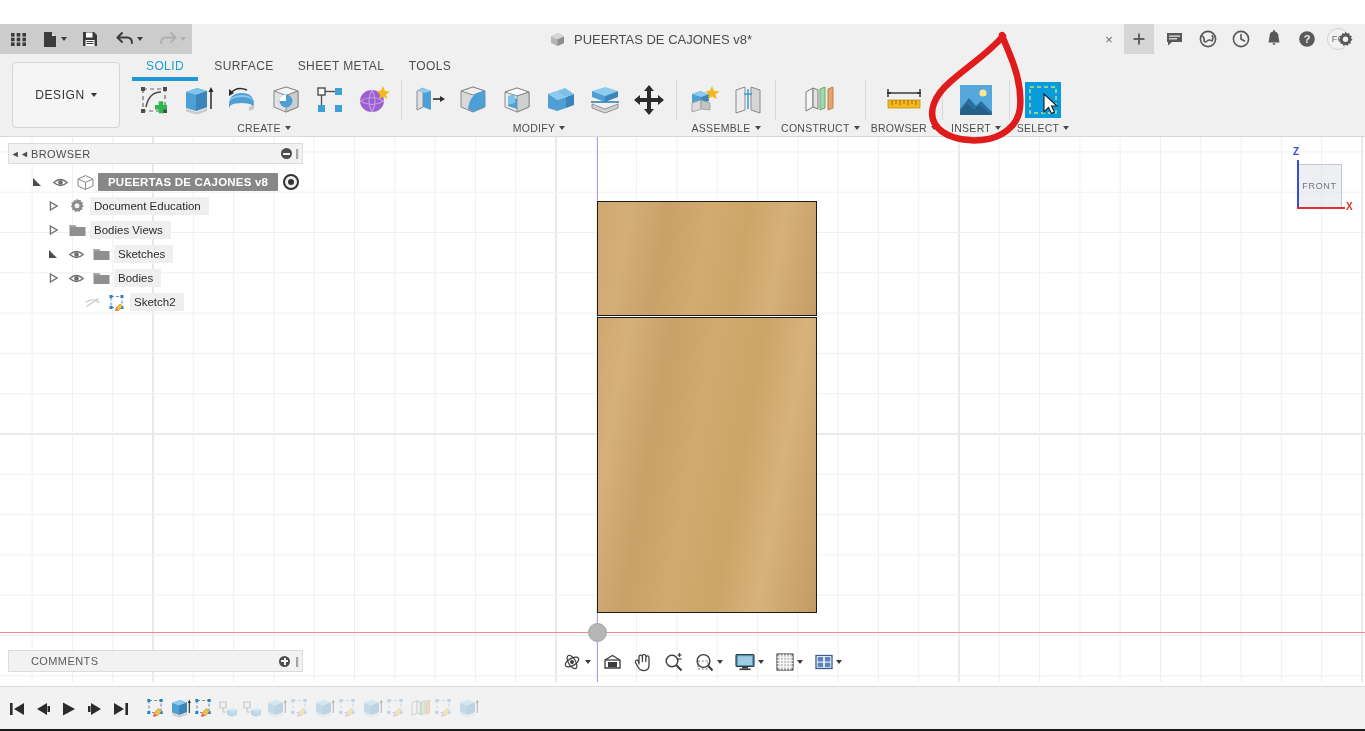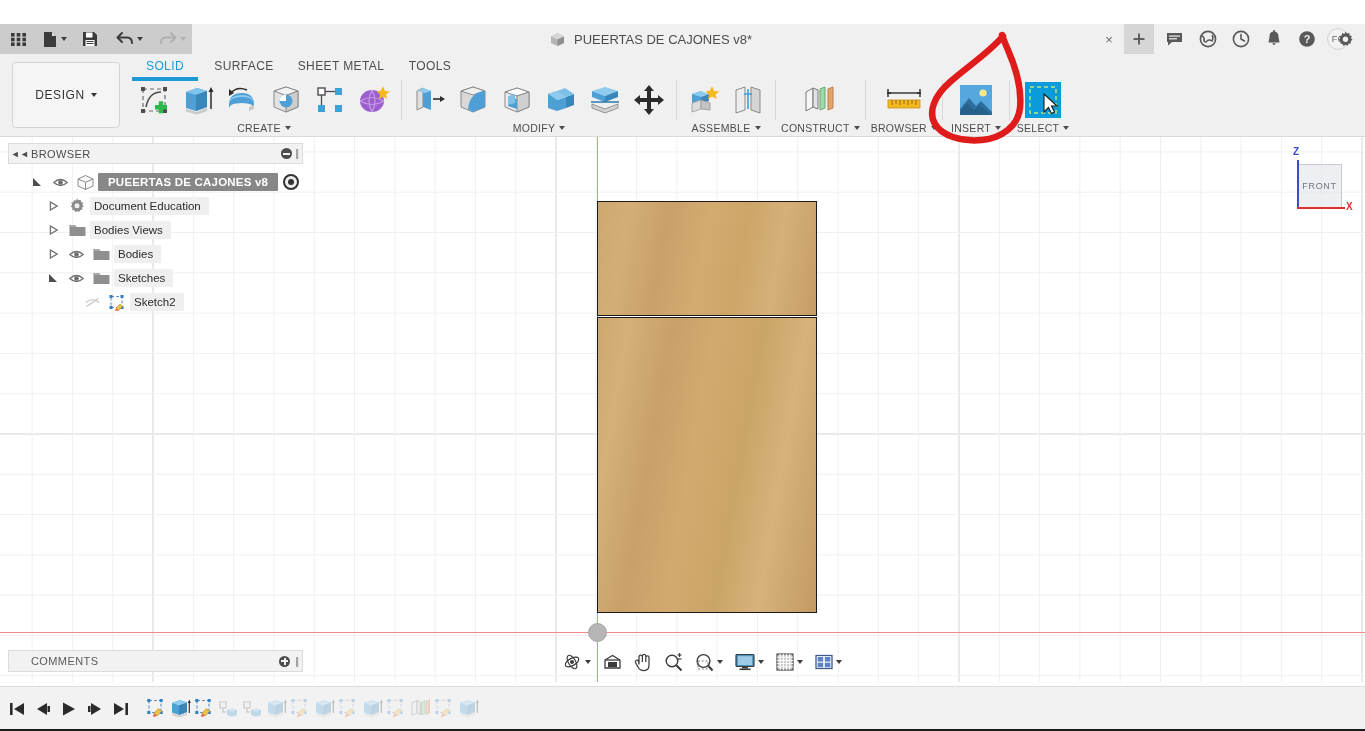--- a/index.html
+++ b/index.html
@@ -805,58 +805,58 @@
             <path d="M0.5 2 H6 L7.5 4 H16.5 V13 H0.5 Z" fill="#8f8f8f"></path>
             <path d="M0.5 2 H6 L7.5 4 H0.5 Z" fill="#a8a8a8"></path>
           </svg>
         </span>
         <span class="tw-label">Bodies Views</span>
       </div>
 
 
       <div class="trow" style="padding-left:34px">
         <span class="tw-arrow">
-          <svg class="arrow-closed" viewBox="0 0 10 11">
-              <path d="M1.5 1 L1.5 10 L9 5.5 Z" fill="none" stroke="#6b6b6b" stroke-width="1.3"></path>
+          <svg class="arrow-open" viewBox="0 0 10 10">
+              <path d="M1 1 L1 9 L9 9 Z" fill="#4d4d4d"></path>
             </svg>
         </span>
         <span class="tw-eye">
           <svg width="15" height="11" viewBox="0 0 15 11">
             <path d="M0.8 5.5 Q7.5 -0.5 14.2 5.5 Q7.5 11.5 0.8 5.5 Z" fill="none" stroke="#6b6b6b" stroke-width="1.2"></path>
             <circle cx="7.5" cy="5.5" r="2.3" fill="#6b6b6b"></circle>
           </svg>
         </span>
         <span class="tw-icon">
           <svg width="17" height="14" viewBox="0 0 17 14">
             <path d="M0.5 2 H6 L7.5 4 H16.5 V13 H0.5 Z" fill="#8f8f8f"></path>
             <path d="M0.5 2 H6 L7.5 4 H0.5 Z" fill="#a8a8a8"></path>
           </svg>
         </span>
-        <span class="tw-label">Bodies</span>
+        <span class="tw-label">Sketches</span>
       </div>
 
       <div class="trow" style="padding-left:34px">
         <span class="tw-arrow">
-          <svg class="arrow-open" viewBox="0 0 10 10">
-              <path d="M1 1 L1 9 L9 9 Z" fill="#4d4d4d"></path>
+          <svg class="arrow-closed" viewBox="0 0 10 11">
+              <path d="M1.5 1 L1.5 10 L9 5.5 Z" fill="none" stroke="#6b6b6b" stroke-width="1.3"></path>
             </svg>
         </span>
         <span class="tw-eye">
           <svg width="15" height="11" viewBox="0 0 15 11">
             <path d="M0.8 5.5 Q7.5 -0.5 14.2 5.5 Q7.5 11.5 0.8 5.5 Z" fill="none" stroke="#6b6b6b" stroke-width="1.2"></path>
             <circle cx="7.5" cy="5.5" r="2.3" fill="#6b6b6b"></circle>
           </svg>
         </span>
         <span class="tw-icon">
           <svg width="17" height="14" viewBox="0 0 17 14">
             <path d="M0.5 2 H6 L7.5 4 H16.5 V13 H0.5 Z" fill="#8f8f8f"></path>
             <path d="M0.5 2 H6 L7.5 4 H0.5 Z" fill="#a8a8a8"></path>
           </svg>
         </span>
-        <span class="tw-label">Sketches</span>
+        <span class="tw-label">Bodies</span>
       </div>
 
 
       <div class="trow" style="padding-left:72px">
         <span class="tw-eye">
           <svg width="15" height="11" viewBox="0 0 15 11">
             <path d="M0.8 5.5 Q7.5 0 14.2 5.5" fill="none" stroke="#c4c4c4" stroke-width="1.2"></path>
             <line x1="1.5" y1="9.5" x2="13.5" y2="1.5" stroke="#c4c4c4" stroke-width="1.2"></line>
           </svg>
         </span>

